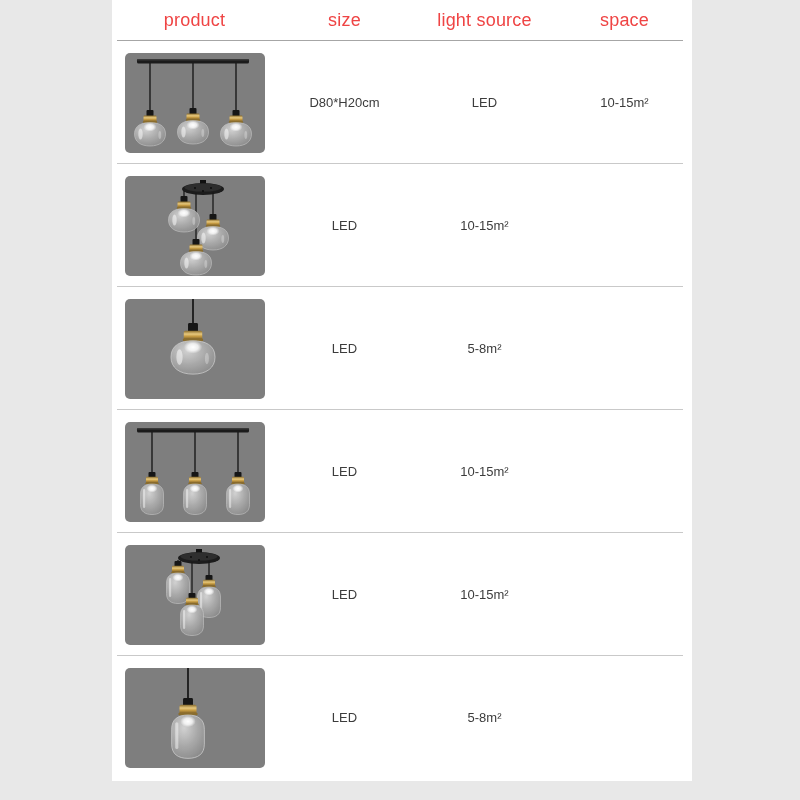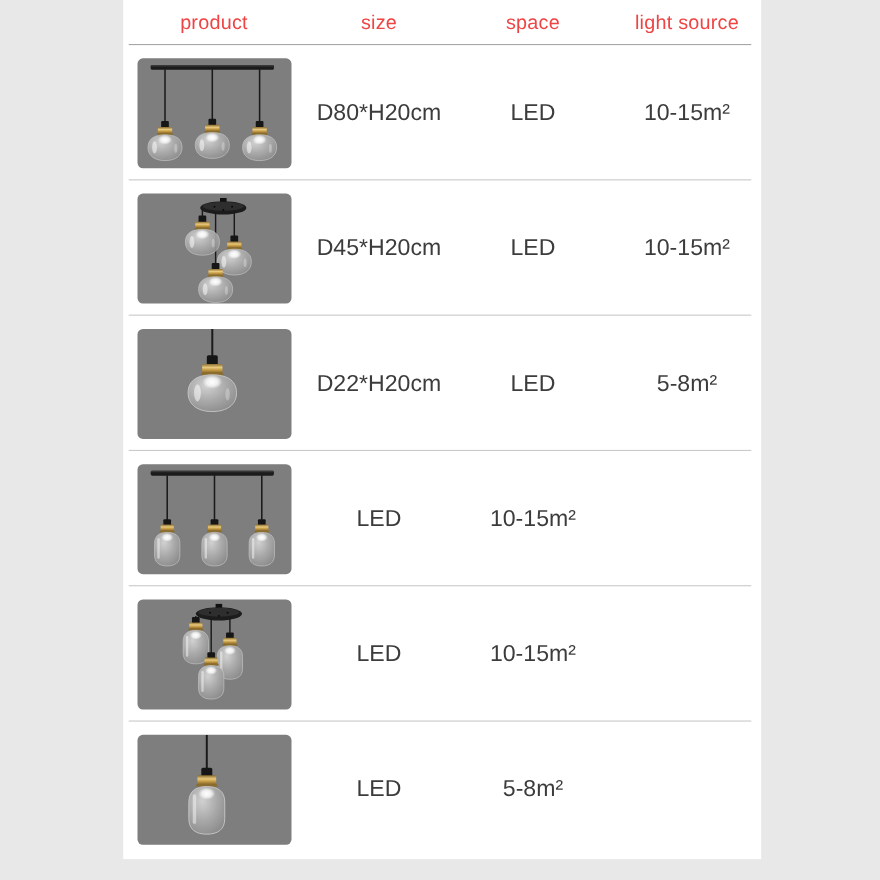--- a/index.html
+++ b/index.html
@@ -64,21 +64,21 @@
   .product-image {
     width: 140px;
     height: 100px;
     background: #7e7e7e;
     border-radius: 5px;
     overflow: hidden;
   }
   .product-image svg { display: block; }
   .value {
     text-align: center;
-    font-size: 21px;
+    font-size: 13px;
     color: #3c3c3c;
   }
   .defs-svg { position: absolute; width: 0; height: 0; }
 </style>
 </head>
 <body>
 
 <svg class="defs-svg" aria-hidden="true">
   <defs>
     <linearGradient id="brass" x1="0" y1="0" x2="0" y2="1">
@@ -132,22 +132,22 @@
     </g>
   </defs>
 </svg>
 
 <div class="page">
   <div class="sheet">
 
     <div class="grid-row header-row">
       <div class="header-cell">product</div>
       <div class="header-cell">size</div>
+      <div class="header-cell">light source</div>
       <div class="header-cell">space</div>
-      <div class="header-cell">light source</div>
     </div>
 
     <div class="grid-row body-row">
       <div class="product-cell">
         <div class="product-image" aria-label="three-dome-pendant-lights-linear-canopy">
           <svg viewBox="0 0 140 100" width="140" height="100">
             <use href="#canopy-bar"></use>
             <line x1="25" y1="10" x2="25" y2="58" stroke="#1a1a1a" stroke-width="1.4"></line>
             <line x1="68" y1="10" x2="68" y2="56" stroke="#1a1a1a" stroke-width="1.4"></line>
             <line x1="111" y1="10" x2="111" y2="58" stroke="#1a1a1a" stroke-width="1.4"></line>
@@ -169,35 +169,33 @@
             <use href="#canopy-round" transform="translate(78,2)"></use>
             <line x1="59" y1="15" x2="59" y2="21" stroke="#1a1a1a" stroke-width="1.3"></line>
             <line x1="88" y1="16" x2="88" y2="39" stroke="#1a1a1a" stroke-width="1.3"></line>
             <line x1="71" y1="17" x2="71" y2="64" stroke="#1a1a1a" stroke-width="1.3"></line>
             <use href="#lamp-dome" transform="translate(59,20)"></use>
             <use href="#lamp-dome" transform="translate(88,38)"></use>
             <use href="#lamp-dome" transform="translate(71,63)"></use>
           </svg>
         </div>
       </div>
-      <div class="value">D45*H20cm</div>
       <div class="value">LED</div>
       <div class="value">10-15m²</div>
     </div>
 
     <div class="grid-row body-row">
       <div class="product-cell">
         <div class="product-image" aria-label="single-dome-pendant-light">
           <svg viewBox="0 0 140 100" width="140" height="100">
             <line x1="68" y1="0" x2="68" y2="26" stroke="#1a1a1a" stroke-width="1.8"></line>
             <use href="#lamp-dome" transform="translate(68,24) scale(1.42)"></use>
           </svg>
         </div>
       </div>
-      <div class="value">D22*H20cm</div>
       <div class="value">LED</div>
       <div class="value">5-8m²</div>
     </div>
 
     <div class="grid-row body-row">
       <div class="product-cell">
         <div class="product-image" aria-label="three-jar-pendant-lights-linear-canopy">
           <svg viewBox="0 0 140 100" width="140" height="100">
             <use href="#canopy-bar"></use>
             <line x1="27" y1="10" x2="27" y2="52" stroke="#1a1a1a" stroke-width="1.4"></line>

